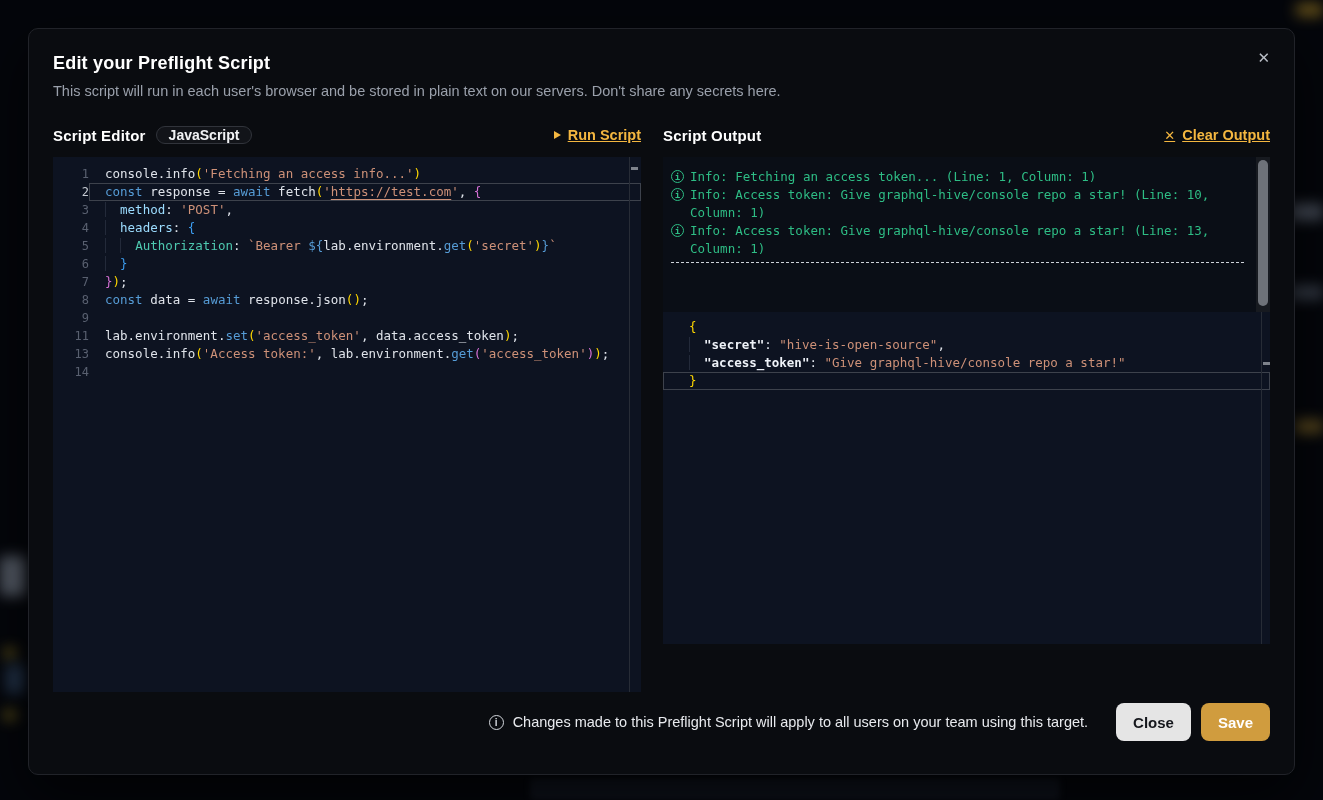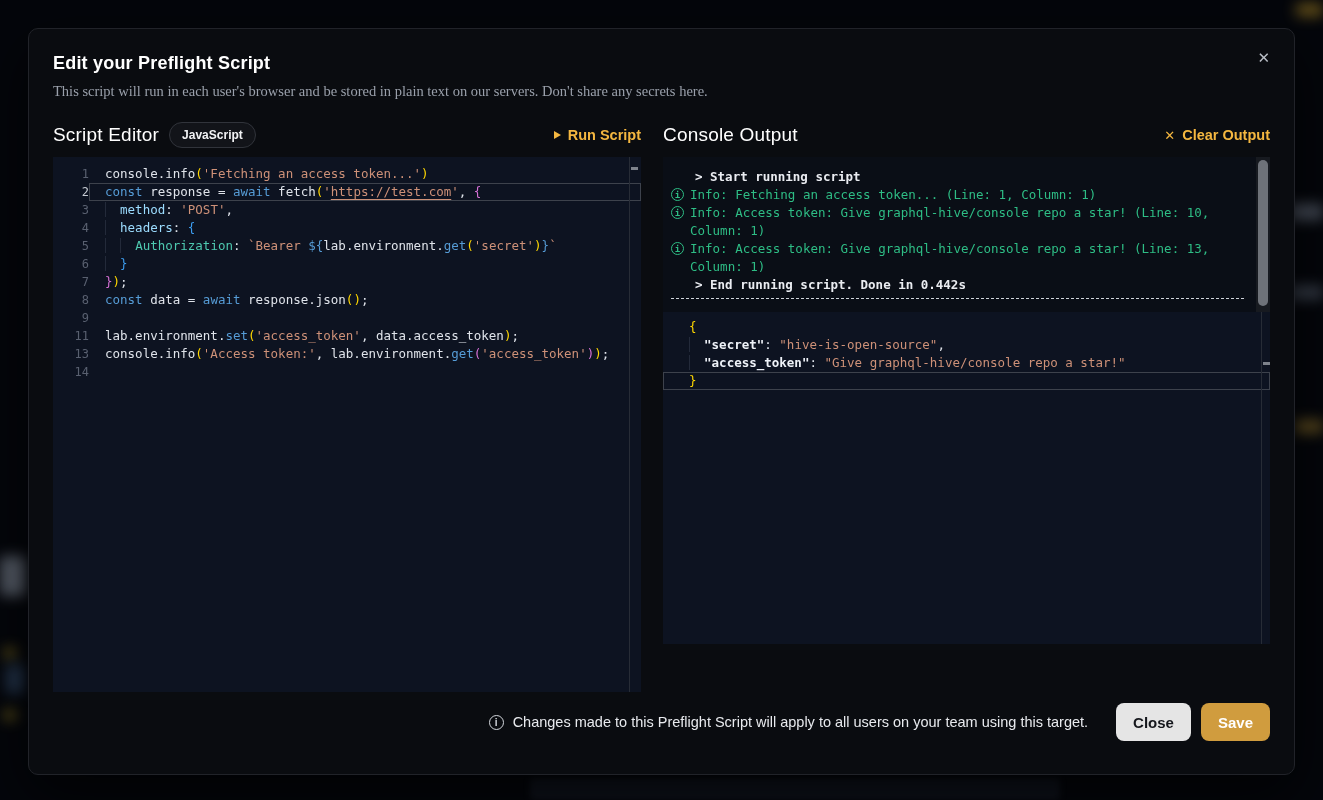--- a/index.html
+++ b/index.html
@@ -9,35 +9,35 @@
   
   .blur-blob { position:absolute; filter:blur(7px); opacity:.8; border-radius:4px; }
 
   
   .modal { position:absolute; left:28px; top:28px; right:28px; bottom:25px;
     background:#0a0c10; border:1px solid #212329; border-radius:10px;
     padding:24px 24px 0 24px; box-shadow:0 20px 60px rgba(0,0,0,.7); }
 
   .modal-header { position:relative; }
   .modal-title { font-size:18px; font-weight:700; color:#ffffff; letter-spacing:.2px; }
-  .modal-desc { margin-top:7px; color:#9aa0ab; font-size:14.5px; line-height:20px;font-family:Liberation Serif, serif; }
+  .modal-desc { margin-top:7px; color:#9aa0ab; font-size:14.5px; line-height:20px; }
   .close-x { position:absolute; top:-2px; right:0; color:#b9bec6; font-size:15px; line-height:15px;
     background:none; border:none; cursor:pointer; font-family:"DejaVu Sans", sans-serif; }
 
   .columns { display:grid; grid-template-columns:588px 1fr; gap:22px; margin-top:22px; }
 
   .panel-head { display:flex; align-items:center; height:24px; margin-bottom:10px; }
-  .panel-title { font-size:19px; font-weight:400; color:#ffffff; letter-spacing:.2px; }
-  .pill-badge { margin-left:10px; display:inline-flex; align-items:center; height:26px; padding:0 12px;
+  .panel-title { font-size:15px; font-weight:700; color:#ffffff; letter-spacing:.2px; }
+  .pill-badge { margin-left:10px; display:inline-flex; align-items:center; height:18px; padding:0 12px;
     border:1px solid #31343b; border-radius:999px; background:#121419;
-    color:#f2f3f5; font-size:12px; font-weight:700; }
+    color:#f2f3f5; font-size:14px; font-weight:700; }
   .head-spacer { flex:1; }
 
   .accent-btn { display:inline-flex; align-items:center; gap:7px; background:none; border:none; cursor:pointer;
-    color:#f4b740; font-size:14.5px; font-weight:700; font-family:"Liberation Sans",sans-serif; }
+    color:#f4b740; font-size:14.5px; font-weight:700; font-family:"Liberation Sans",sans-serif;text-decoration:underline; }
   .play-tri { width:0; height:0; border-left:7px solid #f4b740; border-top:4.5px solid transparent; border-bottom:4.5px solid transparent; }
   .x-glyph { font-size:13px; font-weight:400; font-family:"DejaVu Sans",sans-serif; }
 
   
   .editor { position:relative; background:#0d1321; font-family:"DejaVu Sans Mono", monospace;
     font-size:12.5px; line-height:18px; overflow:hidden; }
   .script-editor { height:535px; padding-top:8px; }
   .env-editor { height:332px; padding-top:6px; }
   .editor .ruler-line { position:absolute; top:0; bottom:0; width:1px; background:#272c36; }
   .script-editor .ruler-line { right:11px; }
@@ -124,72 +124,64 @@
         <span class="pill-badge">JavaScript</span>
         <span class="head-spacer"></span>
         <button class="accent-btn">
           <span class="play-tri"></span>
           <span>Run Script</span>
         </button>
       </div>
       <div class="editor script-editor" id="script-code">
         <div class="ruler-line"></div>
         <div class="minimap-mark"></div>
-      <div class="code-line"><span class="ln">1</span><span class="lc"><span class="tk-pl">console.info</span><span class="tk-b1">(</span><span class="tk-str">'Fetching an access token...'</span><span class="tk-b1">)</span></span></div>
+      <div class="code-line"><span class="ln">1</span><span class="lc"><span class="tk-pl">console.info</span><span class="tk-b1">(</span><span class="tk-str">'Fetching an access info...'</span><span class="tk-b1">)</span></span></div>
           <div class="code-line active"><span class="ln">2</span><span class="lc"><span class="tk-kw">const</span><span class="tk-pl"> response = </span><span class="tk-kw">await</span><span class="tk-pl"> fetch</span><span class="tk-b1">(</span><span class="tk-str">'</span><span class="tk-lnk">https://test.com</span><span class="tk-str">'</span><span class="tk-pl">, </span><span class="tk-b2">{</span></span></div>
           <div class="code-line"><span class="ln">3</span><span class="lc"><span class="tk-ind">  </span><span class="tk-prop">method</span><span class="tk-pl">: </span><span class="tk-str">'POST'</span><span class="tk-pl">,</span></span></div>
           <div class="code-line"><span class="ln">4</span><span class="lc"><span class="tk-ind">  </span><span class="tk-prop">headers</span><span class="tk-pl">: </span><span class="tk-b3">{</span></span></div>
           <div class="code-line"><span class="ln">5</span><span class="lc"><span class="tk-ind">  </span><span class="tk-ind">  </span><span class="tk-cls">Authorization</span><span class="tk-pl">: </span><span class="tk-str">`Bearer </span><span class="tk-kw">${</span><span class="tk-pl">lab.environment.</span><span class="tk-kw">get</span><span class="tk-b1">(</span><span class="tk-str">'secret'</span><span class="tk-b1">)</span><span class="tk-kw">}</span><span class="tk-str">`</span></span></div>
           <div class="code-line"><span class="ln">6</span><span class="lc"><span class="tk-ind">  </span><span class="tk-b3">}</span></span></div>
           <div class="code-line"><span class="ln">7</span><span class="lc"><span class="tk-b2">}</span><span class="tk-b1">)</span><span class="tk-pl">;</span></span></div>
           <div class="code-line"><span class="ln">8</span><span class="lc"><span class="tk-kw">const</span><span class="tk-pl"> data = </span><span class="tk-kw">await</span><span class="tk-pl"> response.json</span><span class="tk-b1">()</span><span class="tk-pl">;</span></span></div>
           <div class="code-line"><span class="ln">9</span><span class="lc"></span></div>
           <div class="code-line"><span class="ln">11</span><span class="lc"><span class="tk-pl">lab.environment.</span><span class="tk-kw">set</span><span class="tk-b1">(</span><span class="tk-str">'access_token'</span><span class="tk-pl">, data.access_token</span><span class="tk-b1">)</span><span class="tk-pl">;</span></span></div>
           <div class="code-line"><span class="ln">13</span><span class="lc"><span class="tk-pl">console.info</span><span class="tk-b1">(</span><span class="tk-str">'Access token:'</span><span class="tk-pl">, lab.environment.</span><span class="tk-kw">get</span><span class="tk-b2">(</span><span class="tk-str">'access_token'</span><span class="tk-b2">)</span><span class="tk-b1">)</span><span class="tk-pl">;</span></span></div>
           <div class="code-line"><span class="ln">14</span><span class="lc"></span></div>
         </div>
     </div>
 
     <div>
       <div class="panel-head">
-        <span class="panel-title">Console Output</span>
+        <span class="panel-title">Script Output</span>
         <span class="head-spacer"></span>
         <button class="accent-btn">
           <span class="x-glyph">✕</span>
           <span>Clear Output</span>
         </button>
       </div>
       <div class="console-box">
         <div id="console-entries">
-            <div class="console-row log">
-              <span class="console-ic"></span>
-              <span class="console-tx">&gt; Start running script</span>
-            </div>
             <div class="console-row info">
               <span class="console-ic">
                 <span class="info-circle">i</span>
               </span>
               <span class="console-tx">Info: Fetching an access token... (Line: 1, Column: 1)</span>
             </div>
             <div class="console-row info">
               <span class="console-ic">
                 <span class="info-circle">i</span>
               </span>
               <span class="console-tx">Info: Access token: Give graphql-hive/console repo a star! (Line: 10, Column: 1)</span>
             </div>
             <div class="console-row info">
               <span class="console-ic">
                 <span class="info-circle">i</span>
               </span>
               <span class="console-tx">Info: Access token: Give graphql-hive/console repo a star! (Line: 13, Column: 1)</span>
             </div>
-            <div class="console-row log">
-              <span class="console-ic"></span>
-              <span class="console-tx">&gt; End running script. Done in 0.442s</span>
-            </div>
             <div class="console-sep"></div>
           </div>
         <div class="console-scroll-track"></div>
         <div class="console-scroll-thumb"></div>
       </div>
 
       <div class="editor env-editor" id="env-code">
         <div class="ruler-line"></div>
         <div class="minimap-mark"></div>
       <div class="code-line"><span class="lc"><span class="tk-b1">{</span></span></div>

